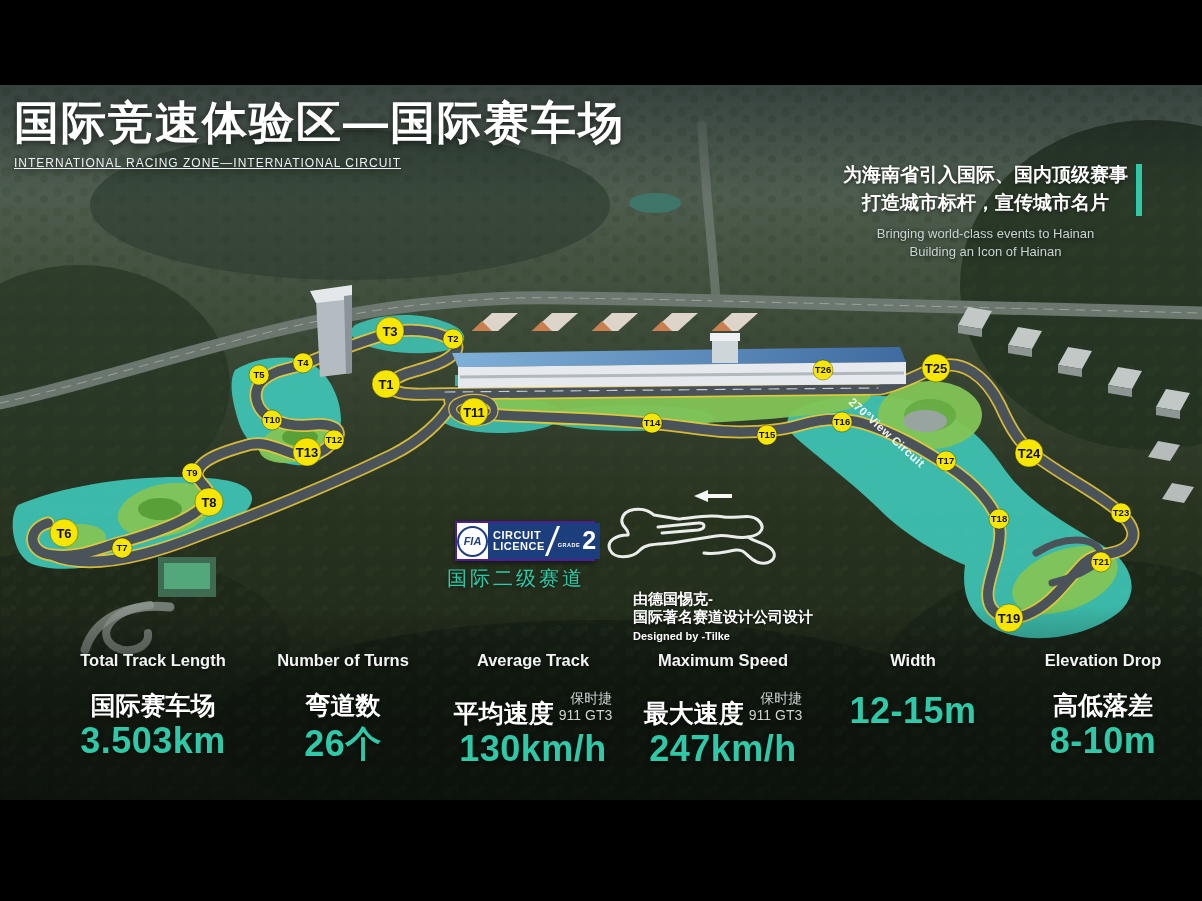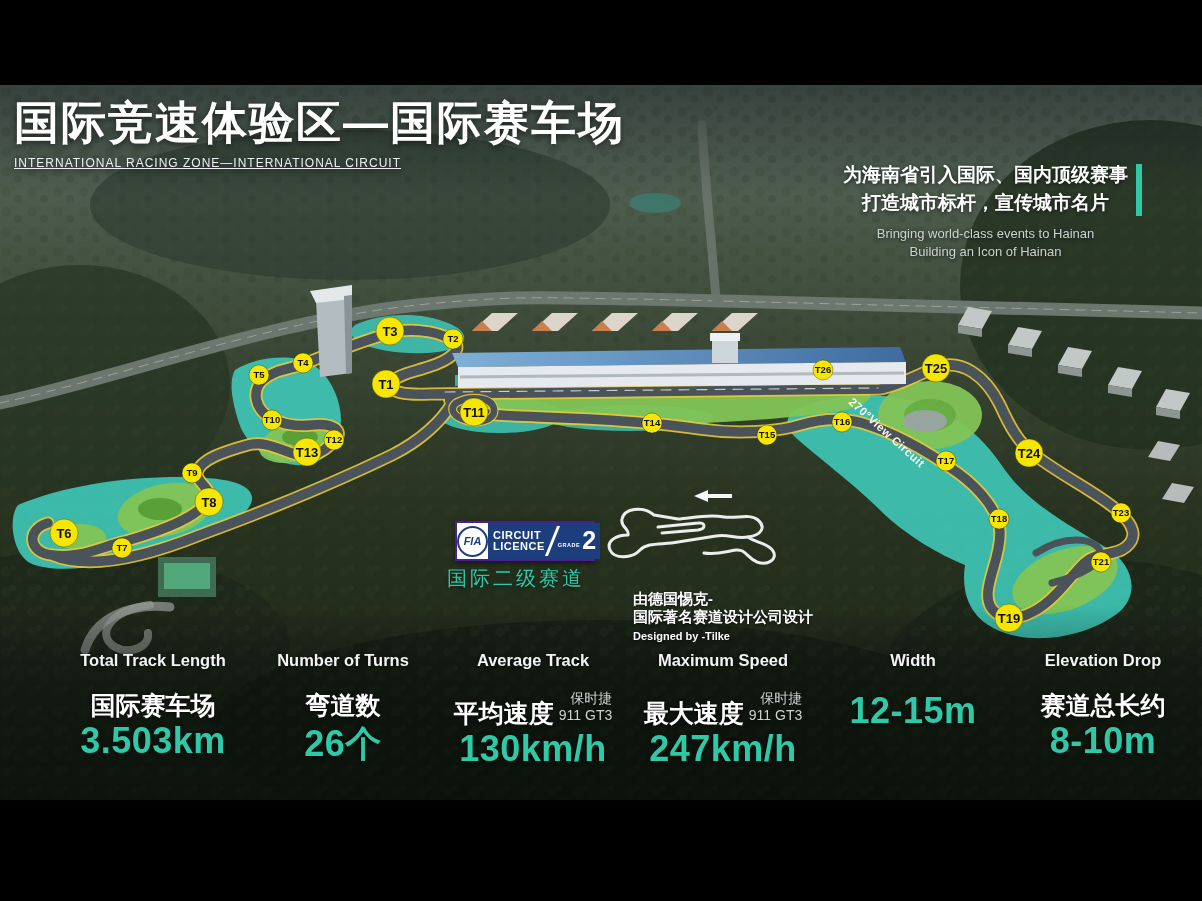--- a/index.html
+++ b/index.html
@@ -383,20 +383,20 @@
     </div>
 
     <div class="stat">
       <div class="stat-en">Width</div>
       <div class="stat-value">12-15m</div>
     </div>
 
     <div class="stat">
       <div class="stat-en">Elevation Drop</div>
       <div class="zh-row">
-        <span class="stat-zh">赛道总长约</span>
+        <span class="stat-zh">高低落差</span>
 
       </div>
       <div class="stat-value">8-10m</div>
     </div>
   </div>
 
 </div>
 
 </body></html>

